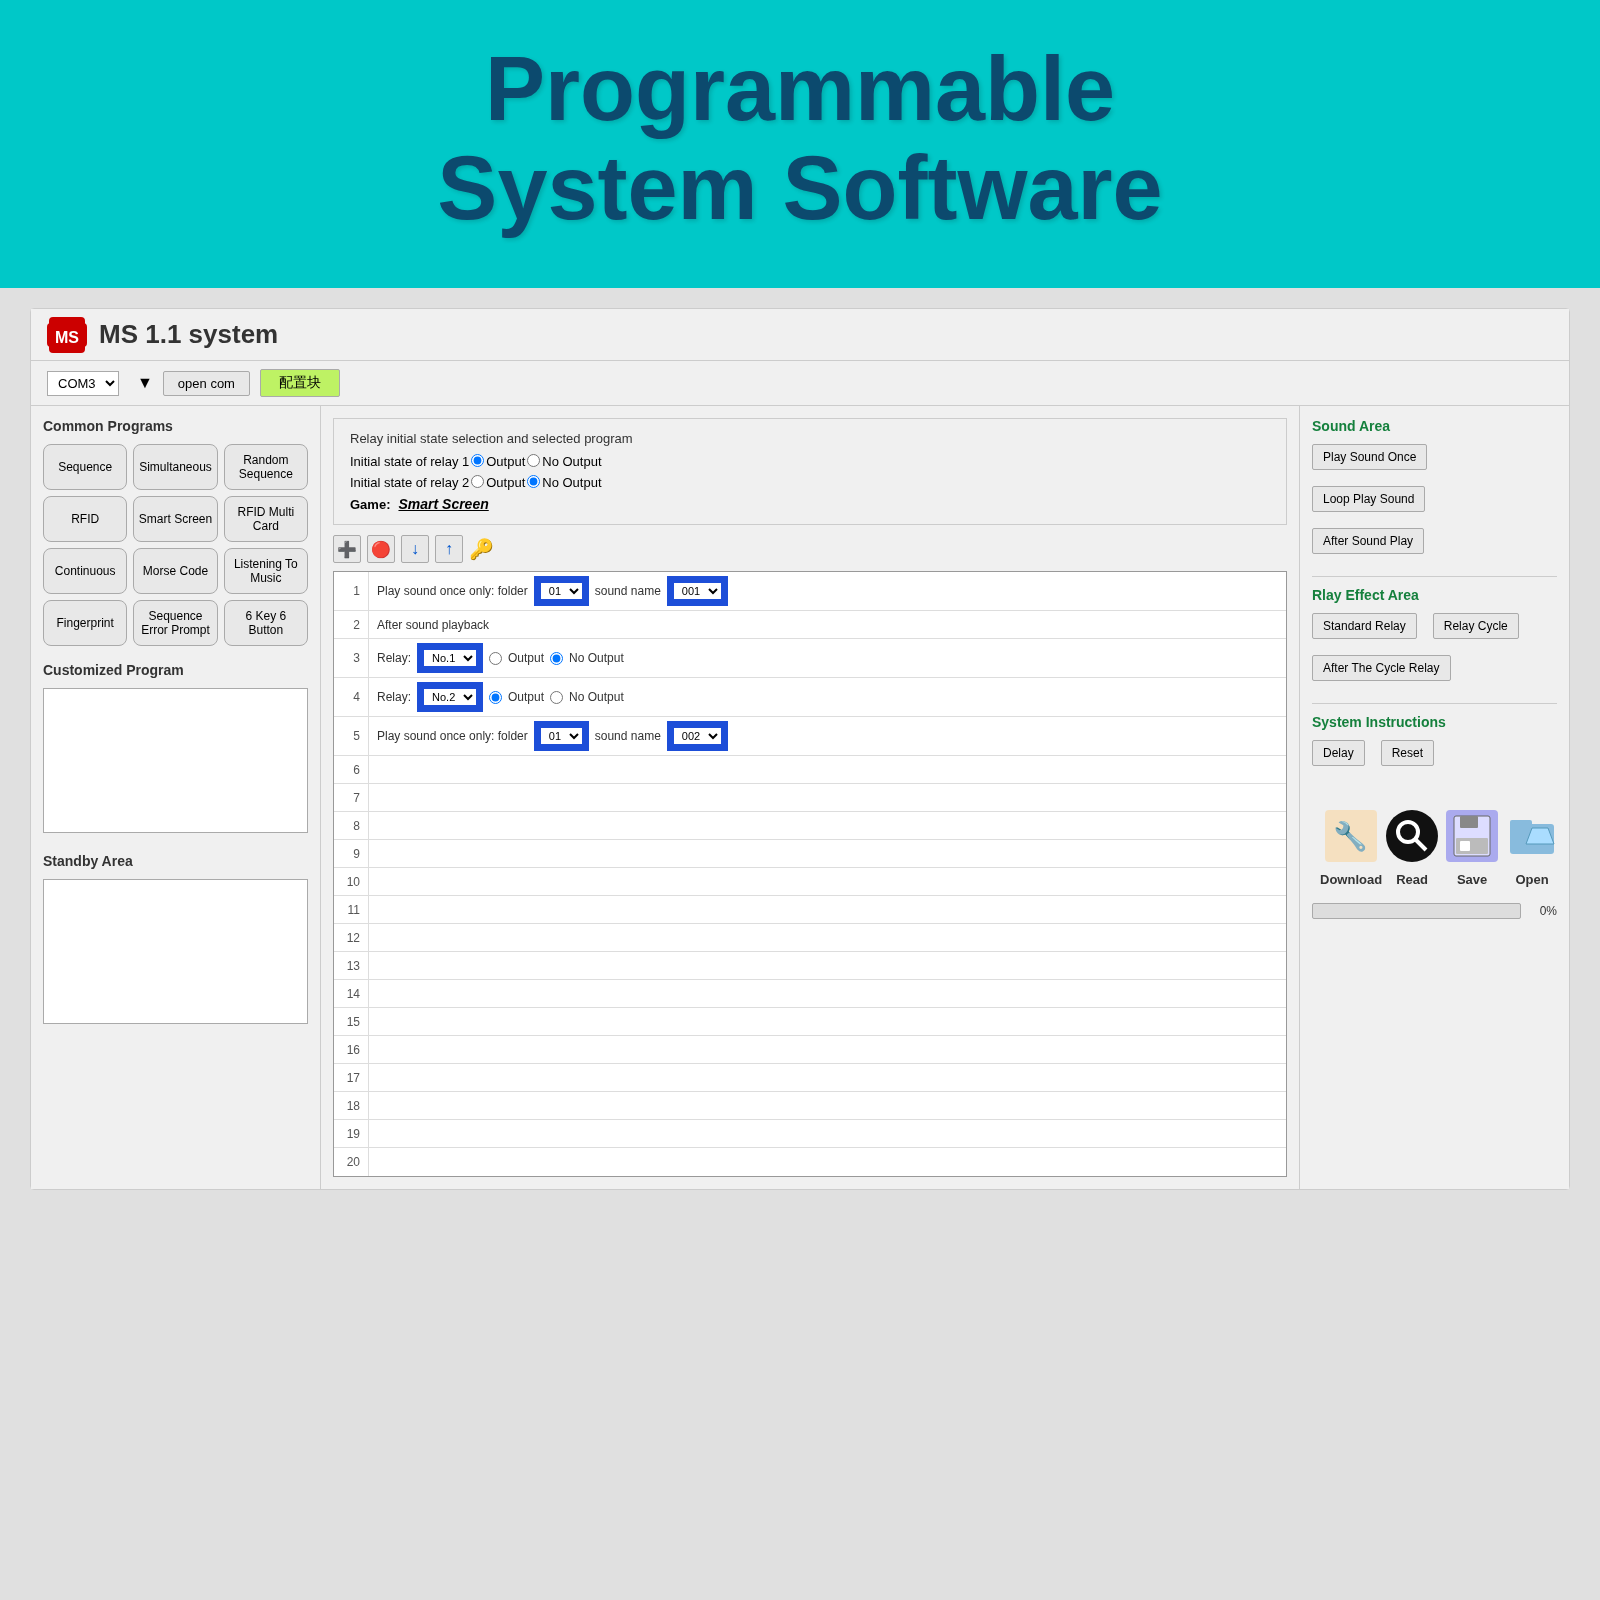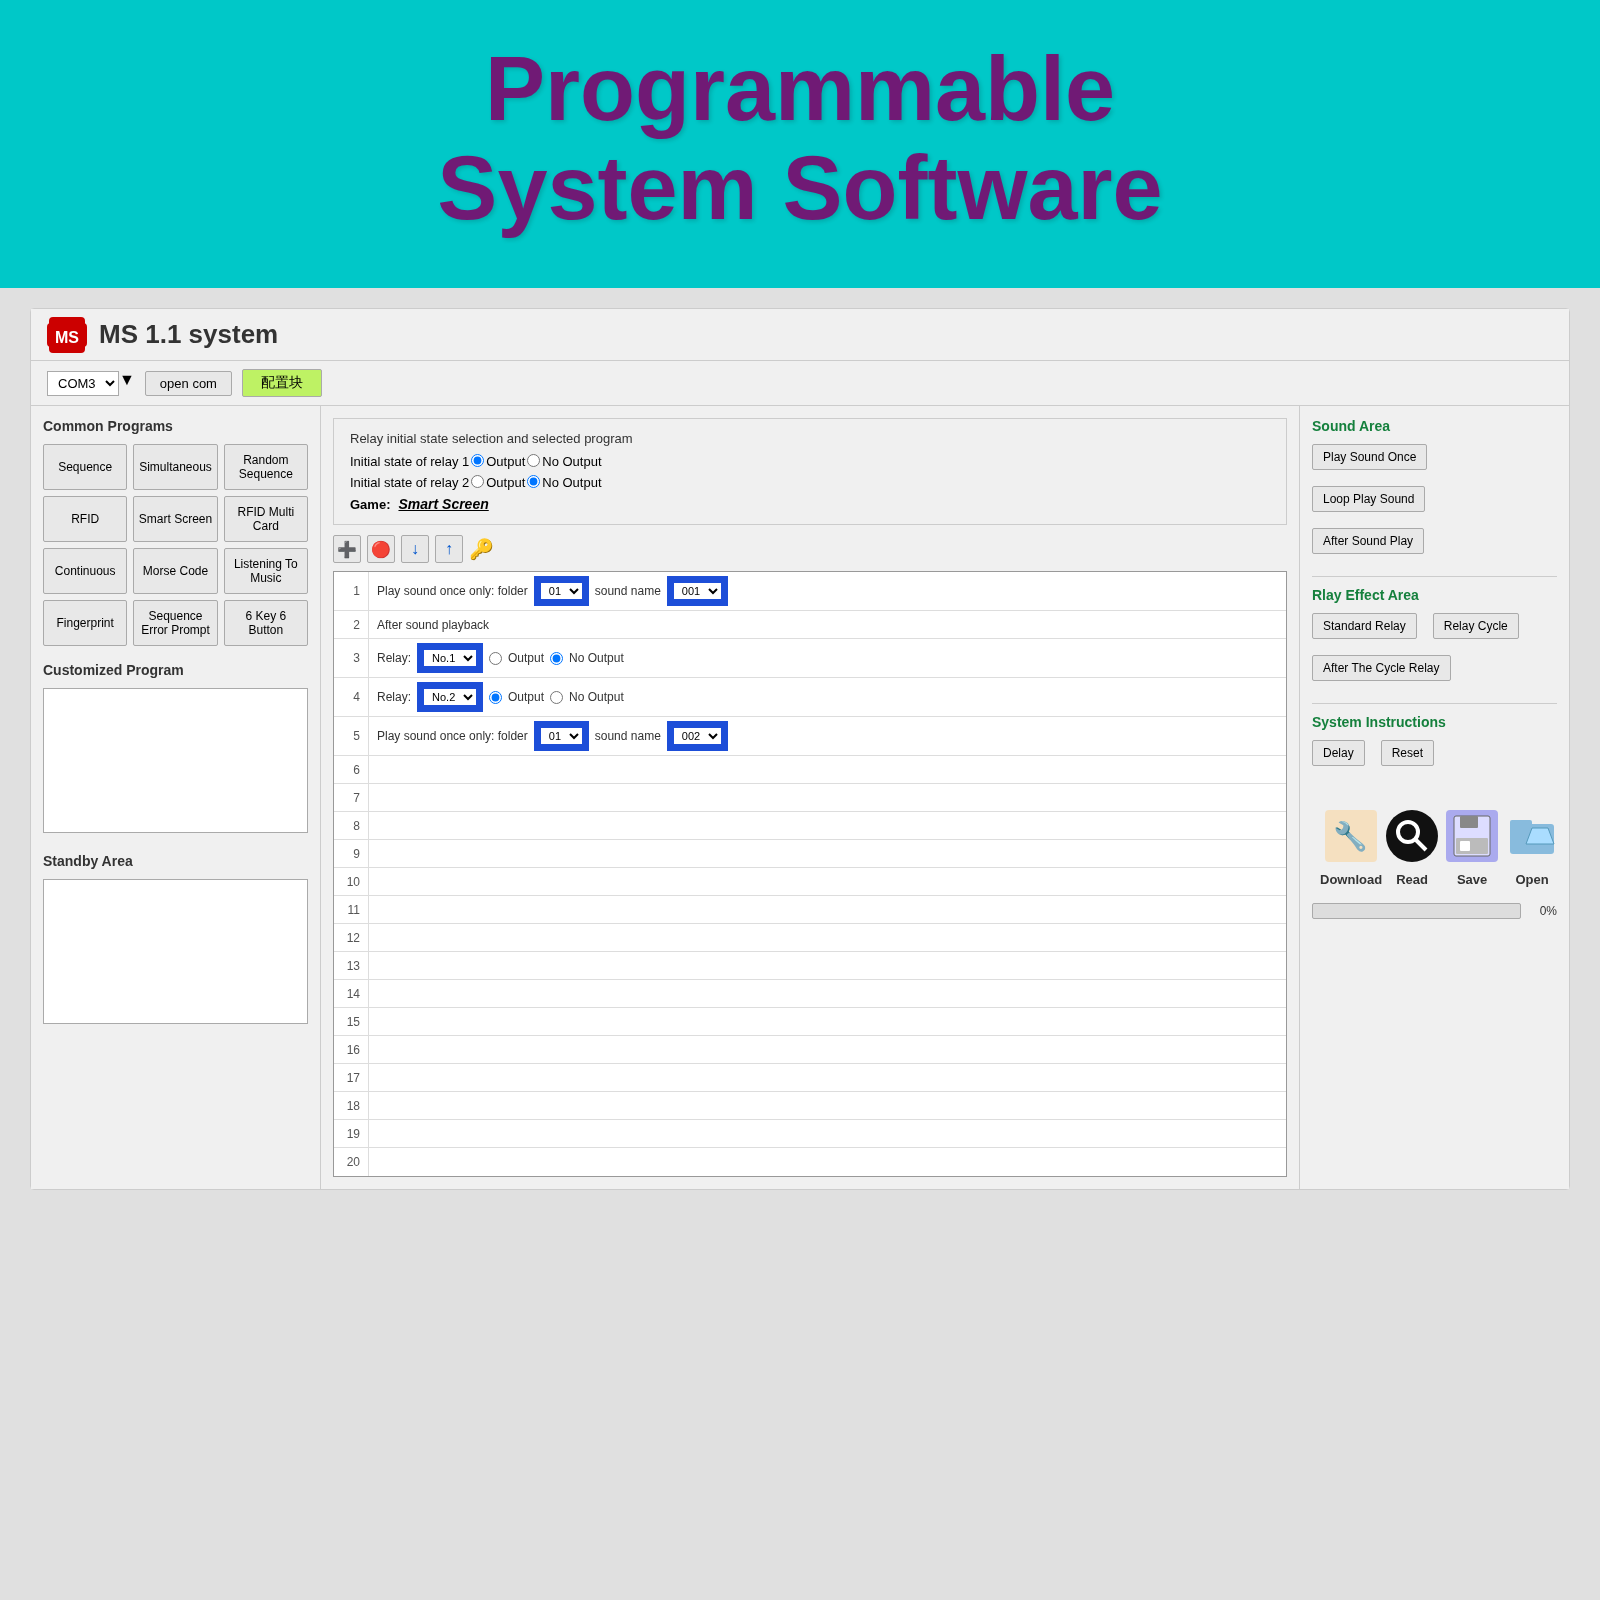--- a/index.html
+++ b/index.html
@@ -5,21 +5,21 @@
     * { box-sizing: border-box; margin: 0; padding: 0; }
     body { font-family: Arial, sans-serif; background: #e0e0e0; width: 1600px; min-height: 1600px; }
 
     
     .header {
       background: #00C8C8;
       text-align: center;
       padding: 40px 20px 50px;
     }
     .header h1 {
-      color: #701a75;
+      color: #0c4a6e;
       font-size: 90px;
       font-weight: 900;
       line-height: 1.1;
       text-shadow: 2px 2px 4px rgba(0,0,0,0.15);
     }
 
     
     .app-window {
       background: #f0f0f0;
       margin: 20px 30px;
@@ -59,22 +59,22 @@
     .toolbar-row {
       display: flex;
       align-items: center;
       gap: 10px;
       padding: 8px 16px;
       background: #f0f0f0;
       border-bottom: 1px solid #ccc;
     }
     .com-select {
       display: flex;
-      align-items: flex-start;
-      gap: 0;
+      align-items: center;
+      gap: 18px;
     }
     .com-select select {
       padding: 3px 6px;
       font-size: 13px;
       border: 1px solid #aaa;
       background: #fff;
     }
     .btn-toolbar {
       padding: 4px 14px;
       font-size: 13px;
@@ -120,21 +120,21 @@
       gap: 6px;
       margin-bottom: 16px;
     }
     .btn-program {
       padding: 8px 4px;
       font-size: 12px;
       text-align: center;
       border: 1px solid #aaa;
       background: #e8e8e8;
       cursor: pointer;
-      border-radius: 2px;
+      border-radius: 8px;
       min-height: 36px;
       display: flex;
       align-items: center;
       justify-content: center;
     }
 
     .customized-area, .standby-area {
       margin-bottom: 16px;
     }
     .text-area-box {

